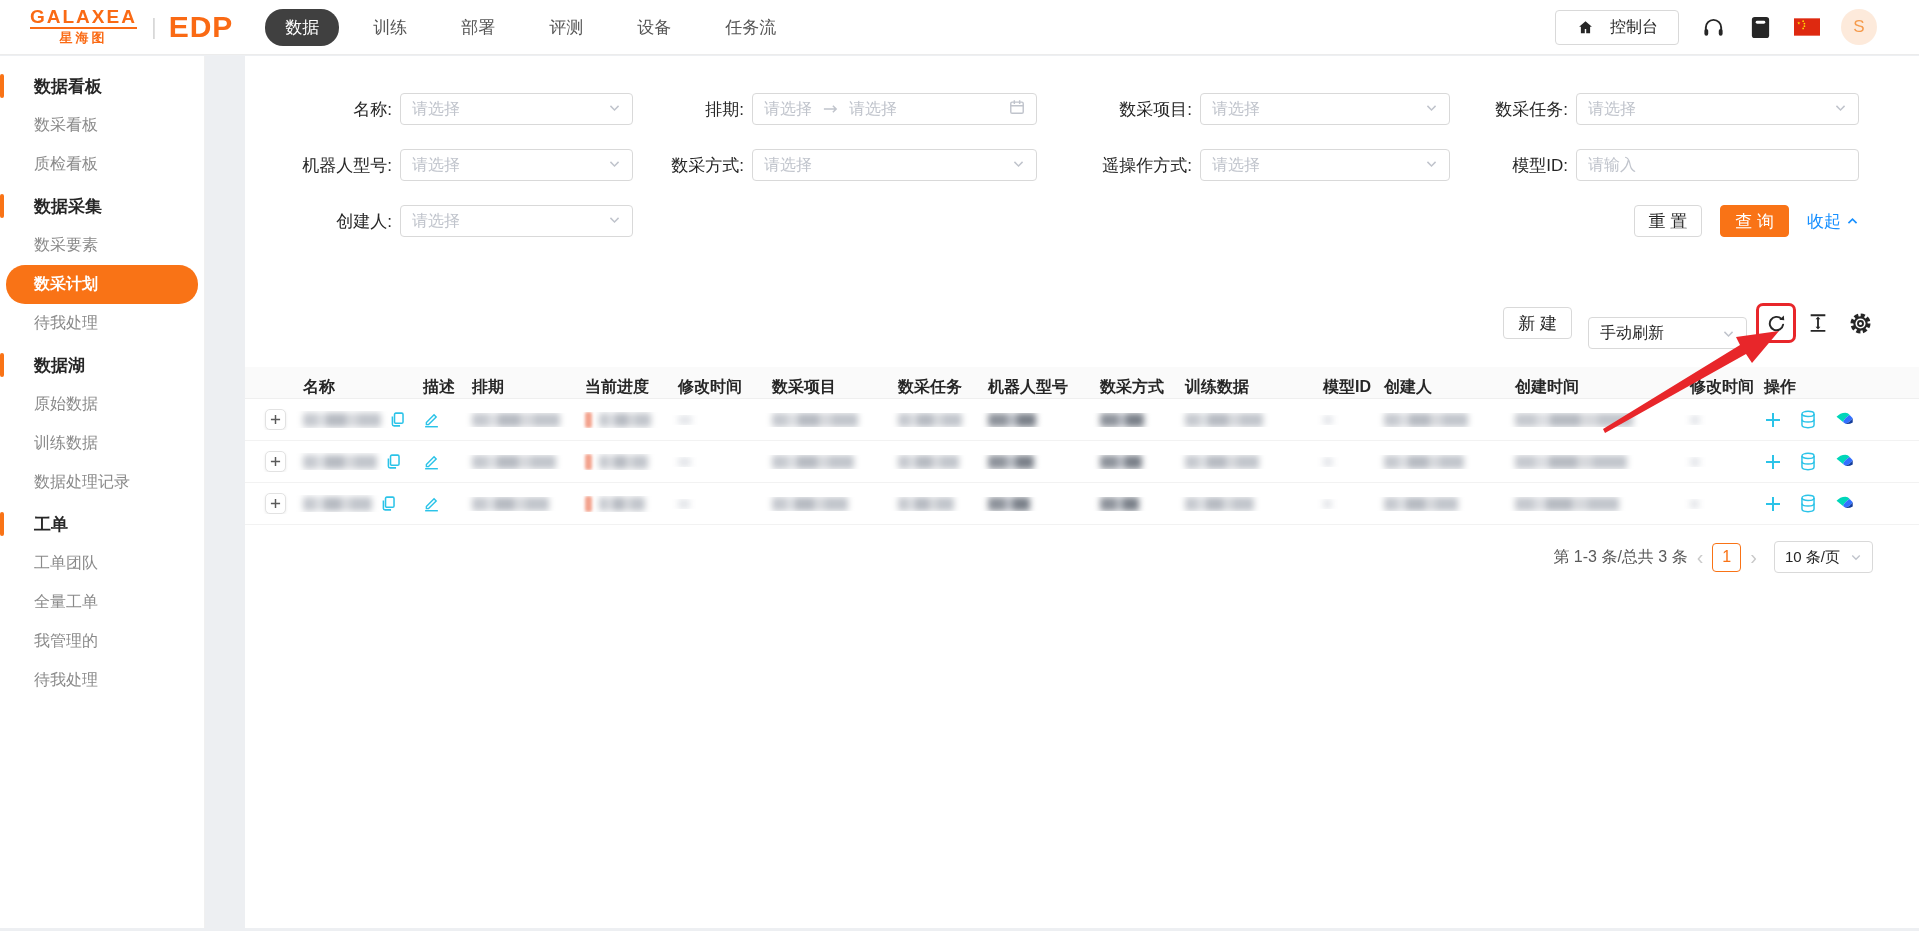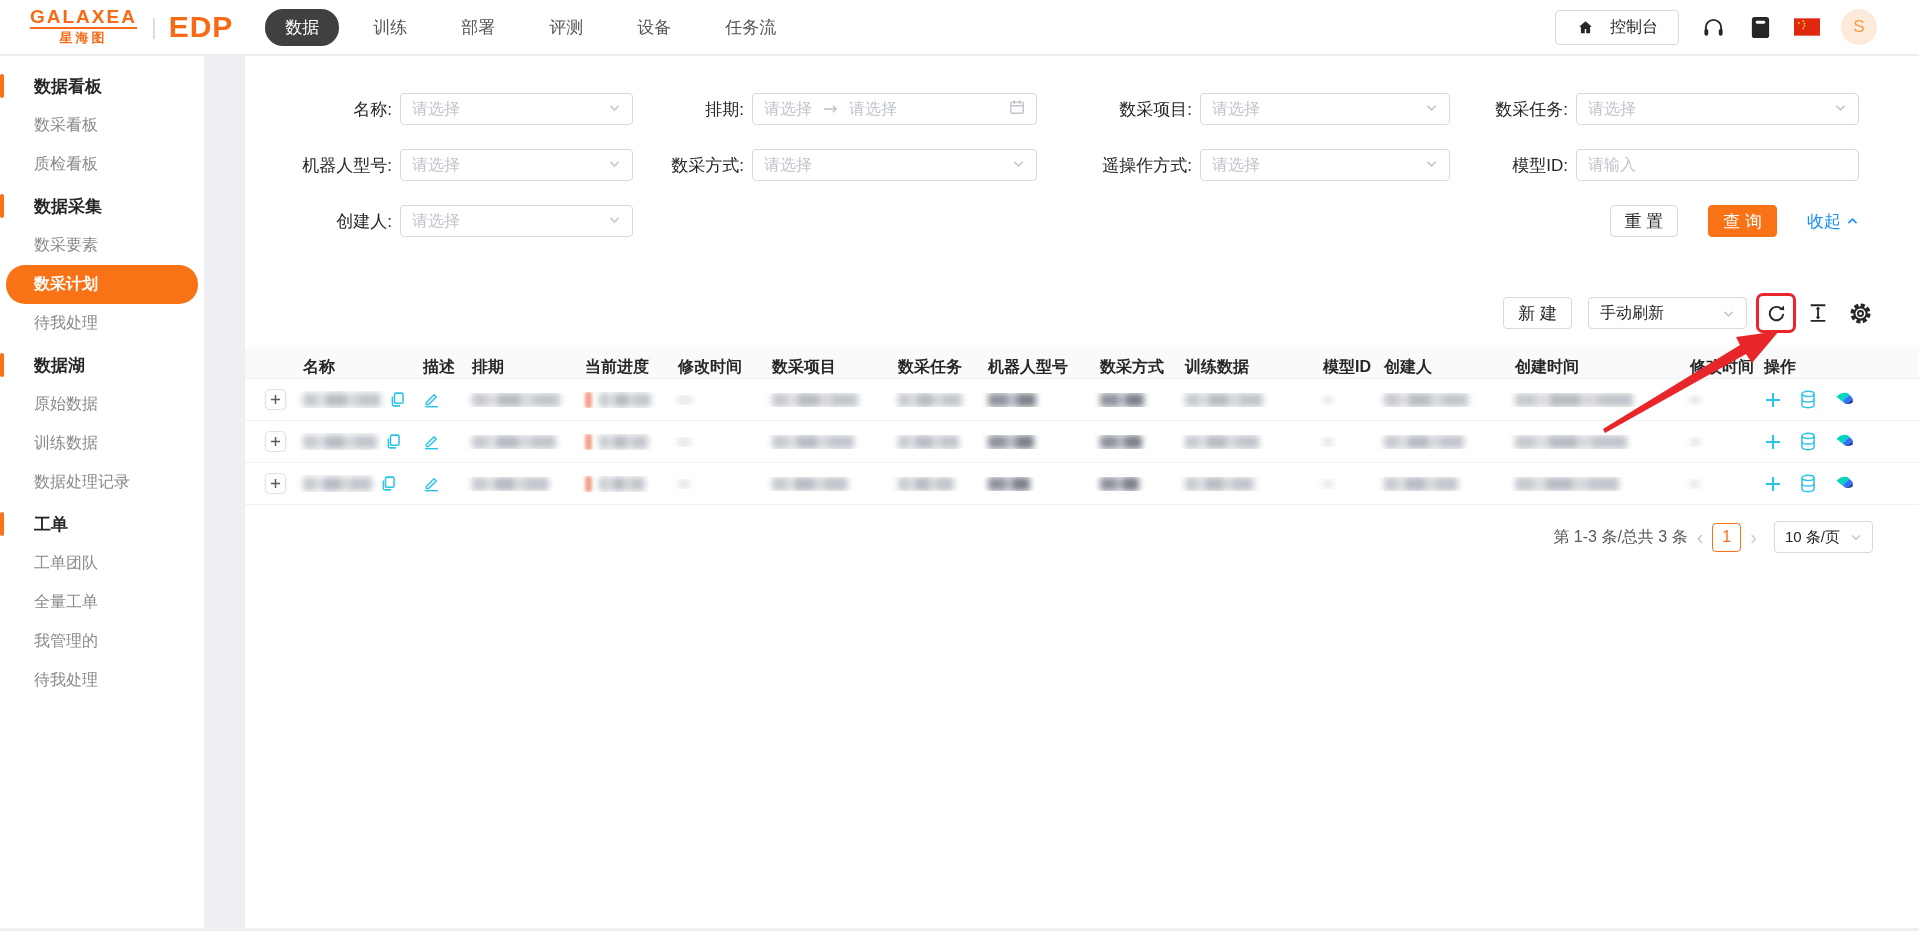--- a/index.html
+++ b/index.html
@@ -35,28 +35,28 @@
   .filters{display:grid;grid-template-columns:404px 404px 413px 409px;row-gap:24px;padding-top:37px;}
   .f-cell{display:flex;align-items:center;height:32px;}
   .f-label{flex:none;text-align:right;padding-right:8px;font-size:17px;color:#262626;white-space:nowrap;}
   .c1 .f-label{width:147px;} .c2 .f-label{width:95px;} .c3 .f-label{width:139px;} .c4 .f-label{width:102px;}
   .f-ctrl{flex:1;margin-right:16px;height:32px;border:1px solid #d9d9d9;border-radius:4px;display:flex;align-items:center;padding:0 11px;background:#fff;box-sizing:border-box;cursor:pointer;}
   .ph{color:#c0c4cc;font-size:16px;}
   .grow{flex:1;}
   .f-input{flex:1;margin-right:16px;height:32px;border:1px solid #d9d9d9;border-radius:4px;padding:0 11px;font-size:16px;box-sizing:border-box;font-family:inherit;color:#262626;}
   .f-input::placeholder{color:#c0c4cc;}
   .range-sep{margin:0 10px;display:inline-flex;align-items:center;}
-  .filter-actions{grid-column:2/5;display:flex;justify-content:flex-end;align-items:center;gap:30px;margin-right:16px;}
+  .filter-actions{grid-column:2/5;display:flex;justify-content:flex-end;align-items:center;gap:18px;margin-right:16px;}
   .btn{height:32px;border:1px solid #d9d9d9;border-radius:4px;background:#fff;font-size:17px;color:#262626;padding:0 14px;display:inline-flex;align-items:center;justify-content:center;cursor:pointer;font-family:inherit;white-space:nowrap;}
   .btn-primary{background:#f97316;border-color:#f97316;color:#fff;}
   .link-collapse{color:#1890ff;font-size:17px;display:inline-flex;align-items:center;gap:5px;cursor:pointer;white-space:nowrap;}
 
   
   .toolbar{display:flex;justify-content:flex-end;align-items:center;margin-top:60px;padding-right:46px;gap:16px;}
-  .refresh-select{width:159px;height:32px;border:1px solid #d9d9d9;border-radius:4px;display:flex;align-items:center;padding:0 11px;font-size:16px;color:#262626;box-sizing:border-box;cursor:pointer;}
+  .refresh-select{width:159px;height:32px;border:1px solid #d9d9d9;border-radius:4px;display:flex;align-items:center;padding:0 11px;font-size:16px;color:#262626;box-sizing:border-box;cursor:pointer;margin-top:20px;}
   .tool-icon{display:inline-flex;width:26px;height:26px;align-items:center;justify-content:center;cursor:pointer;position:relative;}
   .tool-icon.boxed::after{content:"";position:absolute;inset:-7px;border:3px solid #e8262a;border-radius:7px;pointer-events:none;}
 
   
   .table{margin-top:18px;}
   .t-head{display:flex;height:31px;background:#fafafa;border-bottom:1px solid #efefef;align-items:flex-end;}
   .t-hcell{flex:none;padding-left:8px;font-size:16px;font-weight:bold;color:#262626;box-sizing:border-box;white-space:nowrap;overflow:hidden;}
   .t-row{display:flex;height:41px;align-items:center;border-bottom:1px solid #f2f2f2;}
   .t-cell{flex:none;padding-left:8px;display:flex;align-items:center;box-sizing:border-box;overflow:hidden;}
   .expand{width:19px;height:19px;border:1px solid #e2e2e2;border-radius:5px;background:#fff;box-shadow:0 1px 3px rgba(0,0,0,.08);display:flex;align-items:center;justify-content:center;cursor:pointer;margin-left:12px;}

